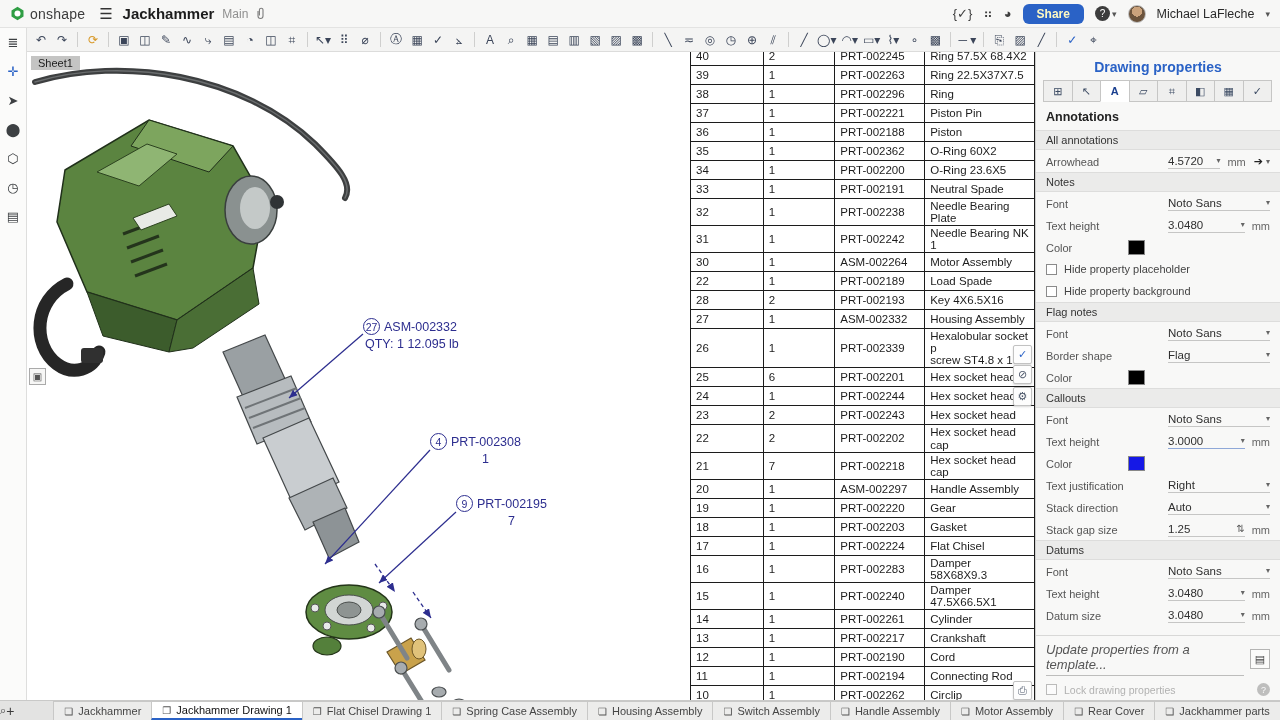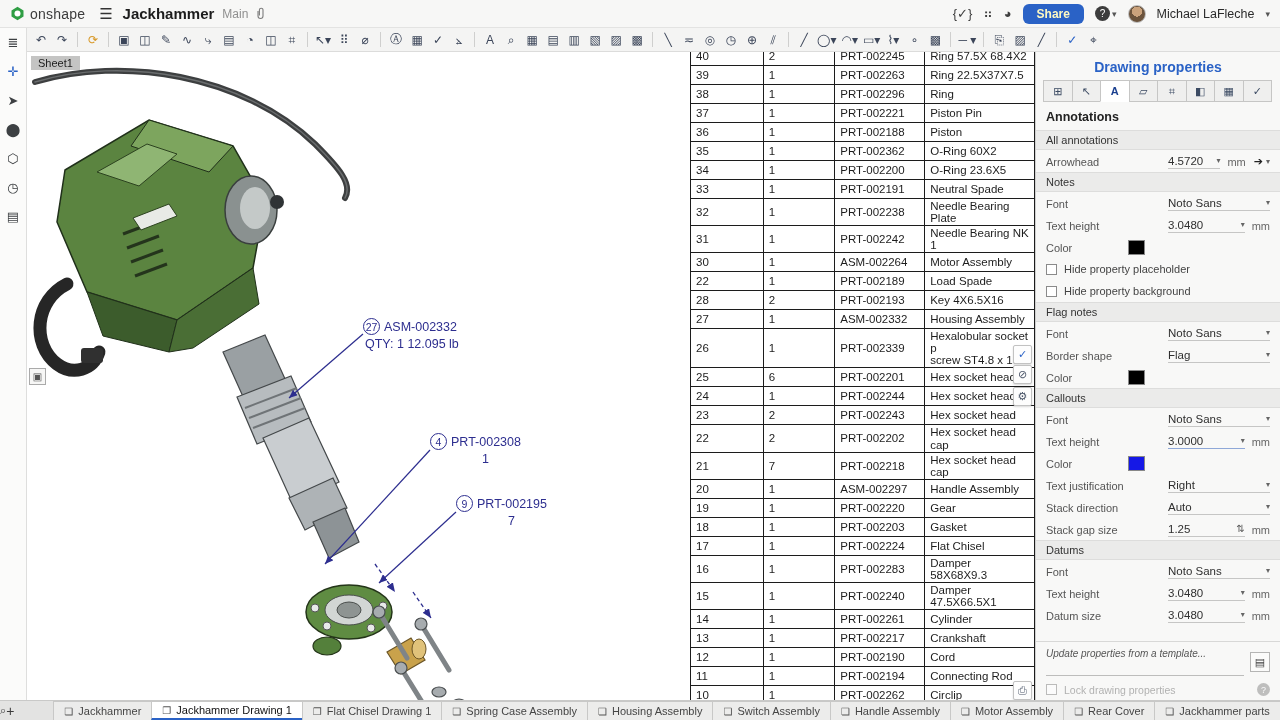--- a/index.html
+++ b/index.html
@@ -68,21 +68,21 @@
   .pcaret { font-size:8px; color:#666; margin-left:3px; }
   .punit { font-size:11px; color:#666; margin-left:7px; }
   .parrow { font-size:11px; color:#222; margin-left:8px; cursor:pointer; }
   .swatch { width:17px; height:15px; border:1px solid #888; cursor:pointer; }
   .pcheckrow { display:flex; align-items:center; gap:7px; padding:5px 10px; cursor:pointer; }
   .cbox { width:11px; height:11px; border:1px solid #8a8a8a; background:#fff; flex:0 0 11px; }
   .cblabel { font-size:11px; color:#444; }
   .spinner { font-size:10px; color:#555; margin-left:4px; }
   .panel-footer { border-top:1px solid #d8d8d7; padding:6px 10px 4px; }
   .tpl-row { display:flex; align-items:center; gap:6px; }
-  .tpl-link { flex:1; font-size:10px; font-style:italic; color:#555; border-bottom:1px solid #bdbdbc; padding-bottom:16px; cursor:pointer; }
+  .tpl-link { flex:1; font-size:13px; font-style:italic; color:#555; border-bottom:1px solid #bdbdbc; padding-bottom:3px; cursor:pointer; }
   .tpl-btn { width:20px; height:20px; border:1px solid #b5b5b4; background:#fbfbfa; font-size:11px; display:flex; align-items:center; justify-content:center; color:#444; cursor:pointer; }
   .lock-row { display:flex; align-items:center; gap:7px; margin-top:7px; opacity:.55; }
   .lock-label { font-size:10.5px; color:#777; flex:1; }
   .help-dot { width:13px; height:13px; border-radius:50%; background:#8f8f8f; color:#fff; font-size:9px; display:flex; align-items:center; justify-content:center; }
 
   
   .bottom-bar { height:20px; background:#e3e3e2; border-top:1px solid #c9c9c8; display:flex; align-items:stretch; flex:0 0 20px; }
   .bb-ic { width:26px; display:flex; align-items:center; justify-content:center; font-size:11px; color:#4a4a4a; cursor:pointer; }
   .bb-plus { width:30px; display:flex; align-items:center; justify-content:center; font-size:14px; color:#3a3a3a; cursor:pointer; margin-right:40px; }
   .btab { display:flex; align-items:center; gap:5px; padding:0 10px; font-size:11px; color:#454545; background:#ececeb; border:1px solid #c8c8c7; border-bottom:none; margin-left:-1px; cursor:pointer; white-space:nowrap; }

